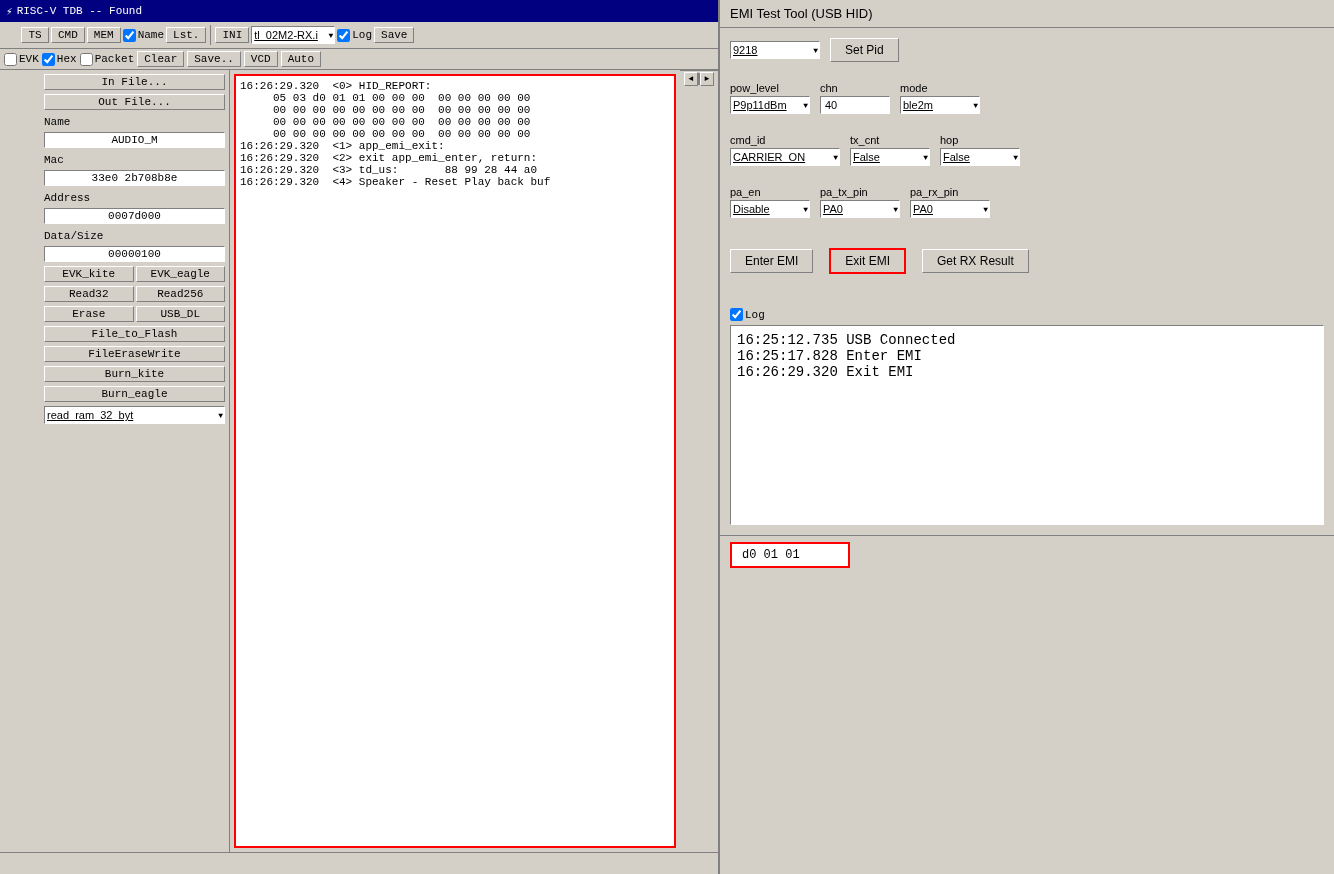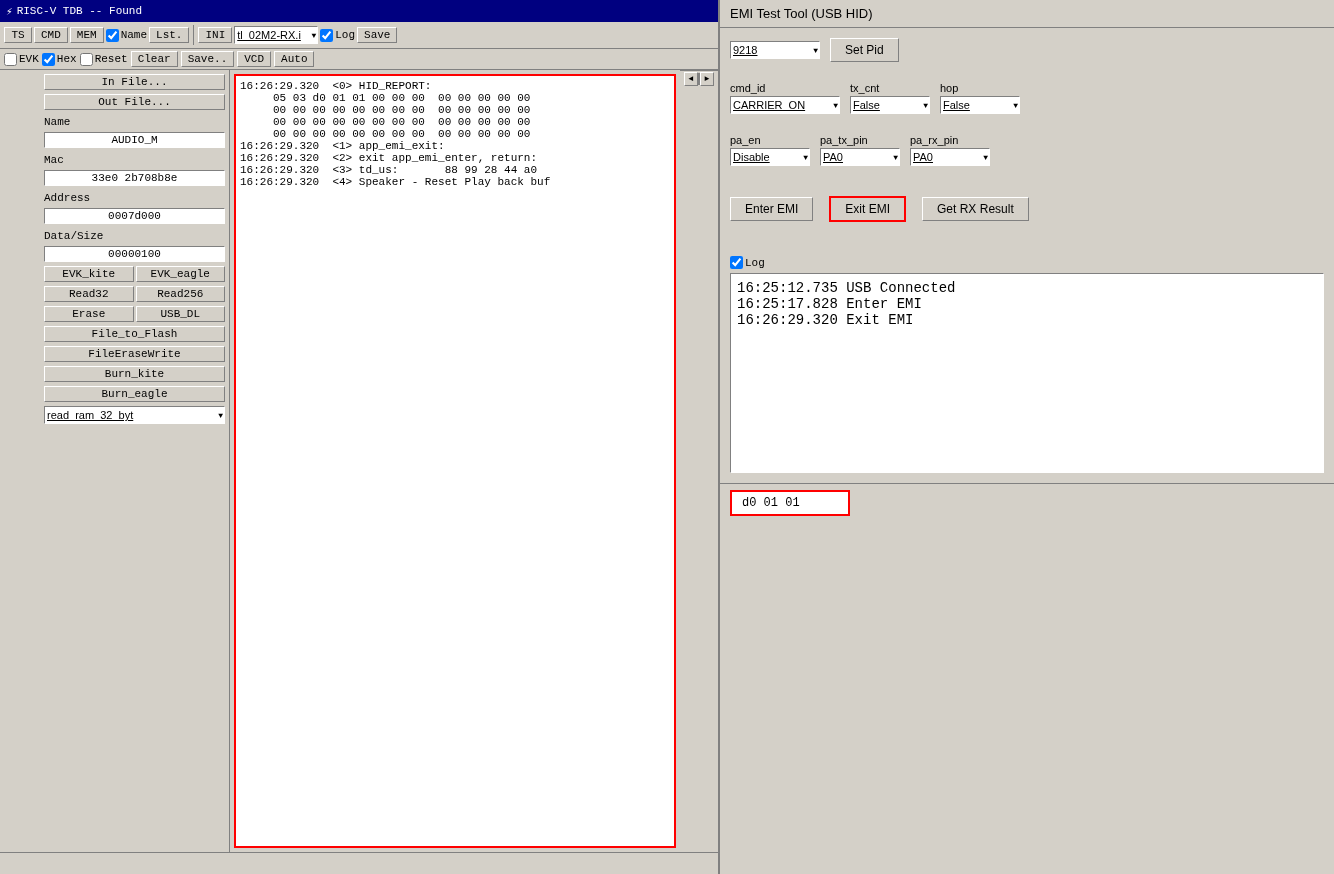--- a/index.html
+++ b/index.html
@@ -22,21 +22,21 @@
       font-size: 11px;
       display: flex;
       align-items: center;
       gap: 4px;
       height: 22px;
     }
     
     .toolbar-row {
       display: flex;
       align-items: center;
-      padding: 3px 4px;
+      padding: 3px 21px;
       gap: 2px;
       background: #d4d0c8;
       border-bottom: 1px solid #808080;
     }
     
     .btn {
       background: #d4d0c8;
       border: 1px solid;
       border-color: #ffffff #808080 #808080 #ffffff;
       padding: 1px 6px;
@@ -340,21 +340,21 @@
     <label class="checkbox-label">
       <input type="checkbox" style="">
       <span>EVK</span>
     </label>
     <label class="checkbox-label">
       <input type="checkbox" checked="" style="">
       <span>Hex</span>
     </label>
     <label class="checkbox-label">
       <input type="checkbox" style="">
-      <span>Reset</span>
+      <span>Packet</span>
     </label>
     <button class="btn">Clear</button>
     <button class="btn">Save..</button>
     <button class="btn">VCD</button>
     <button class="btn">Auto</button>
   </div>
 
   <div class="main-area">
 
     <div class="sidebar">
@@ -433,20 +433,42 @@
 
     <div class="emi-row">
       <div class="select-wrapper">
         <select class="emi-select" style="min-width:90px">
           <option>9218</option>
         </select>
       </div>
       <button class="emi-btn">Set Pid</button>
     </div>
 
+    <div class="emi-row">
+      <div class="emi-field-group">
+        <span class="emi-label">pow_level</span>
+        <div class="select-wrapper">
+          <select class="emi-select">
+            <option>P9p11dBm</option>
+          </select>
+        </div>
+      </div>
+      <div class="emi-field-group">
+        <span class="emi-label">chn</span>
+        <input class="emi-input" type="text" value="40" style="">
+      </div>
+      <div class="emi-field-group">
+        <span class="emi-label">mode</span>
+        <div class="select-wrapper">
+          <select class="emi-select">
+            <option>ble2m</option>
+          </select>
+        </div>
+      </div>
+    </div>
 
     <div class="emi-row">
       <div class="emi-field-group">
         <span class="emi-label">cmd_id</span>
         <div class="select-wrapper">
           <select class="emi-select" style="min-width:110px">
             <option>CARRIER_ON</option>
           </select>
         </div>
       </div>

